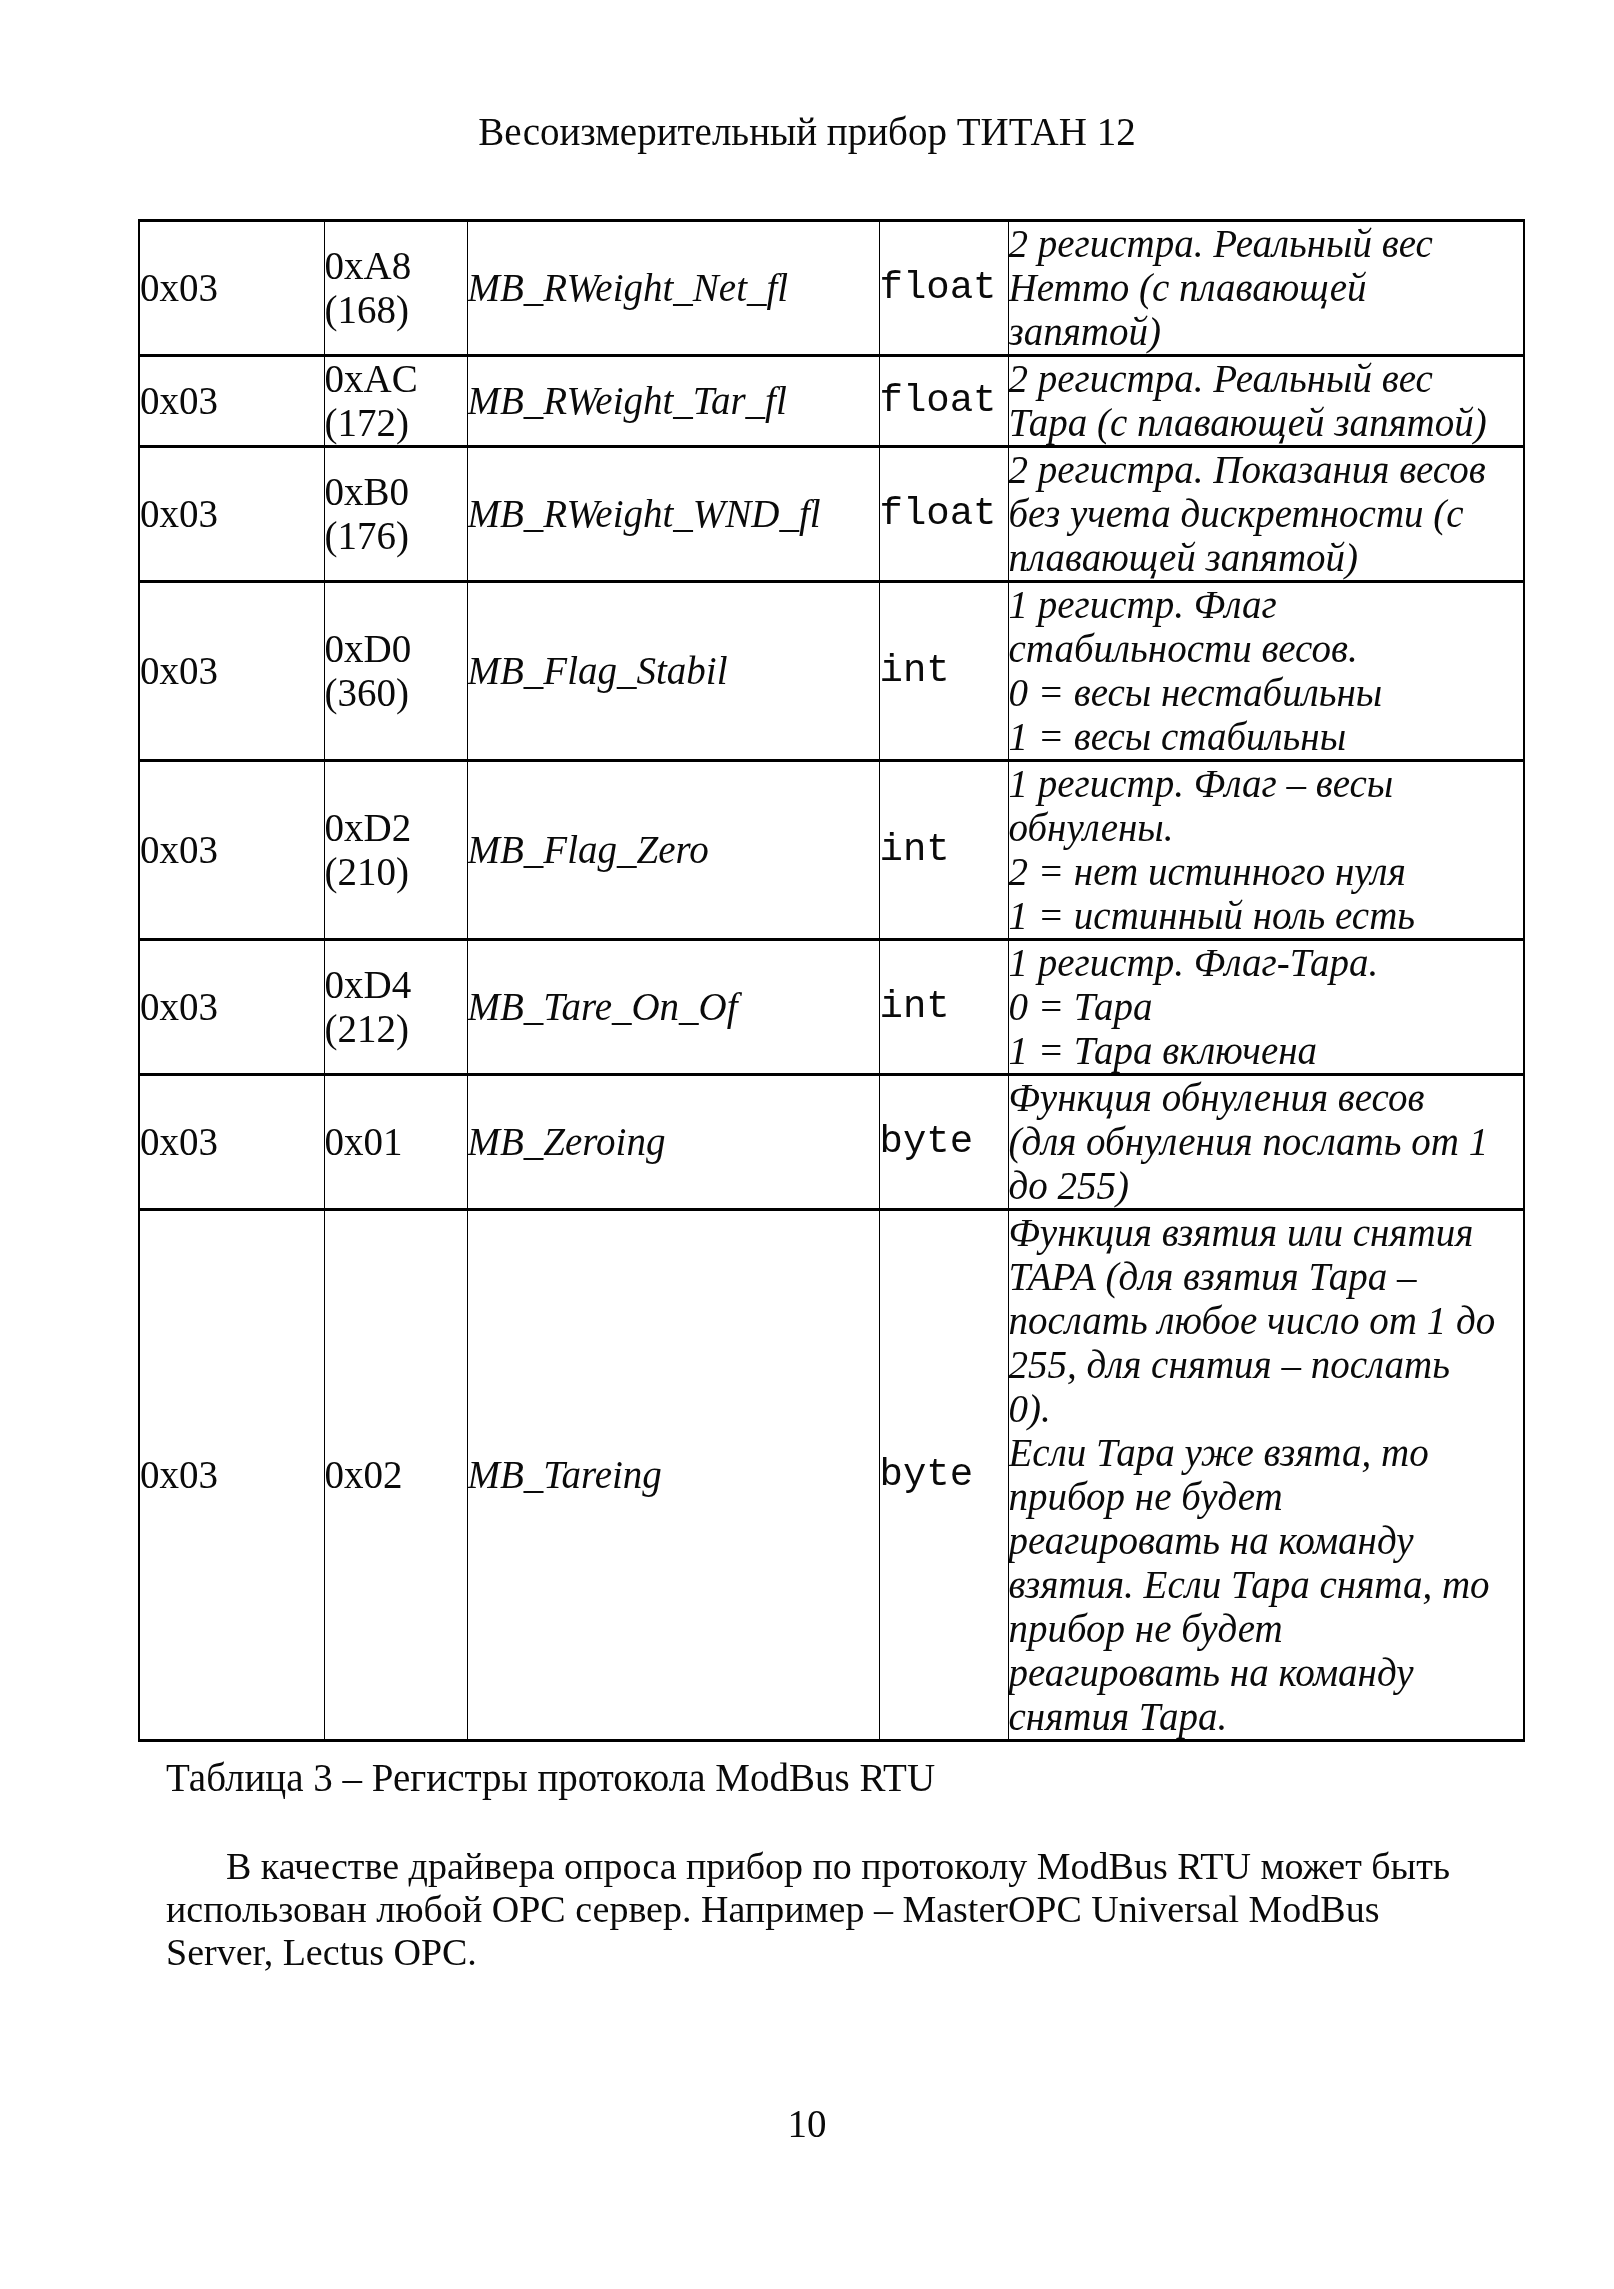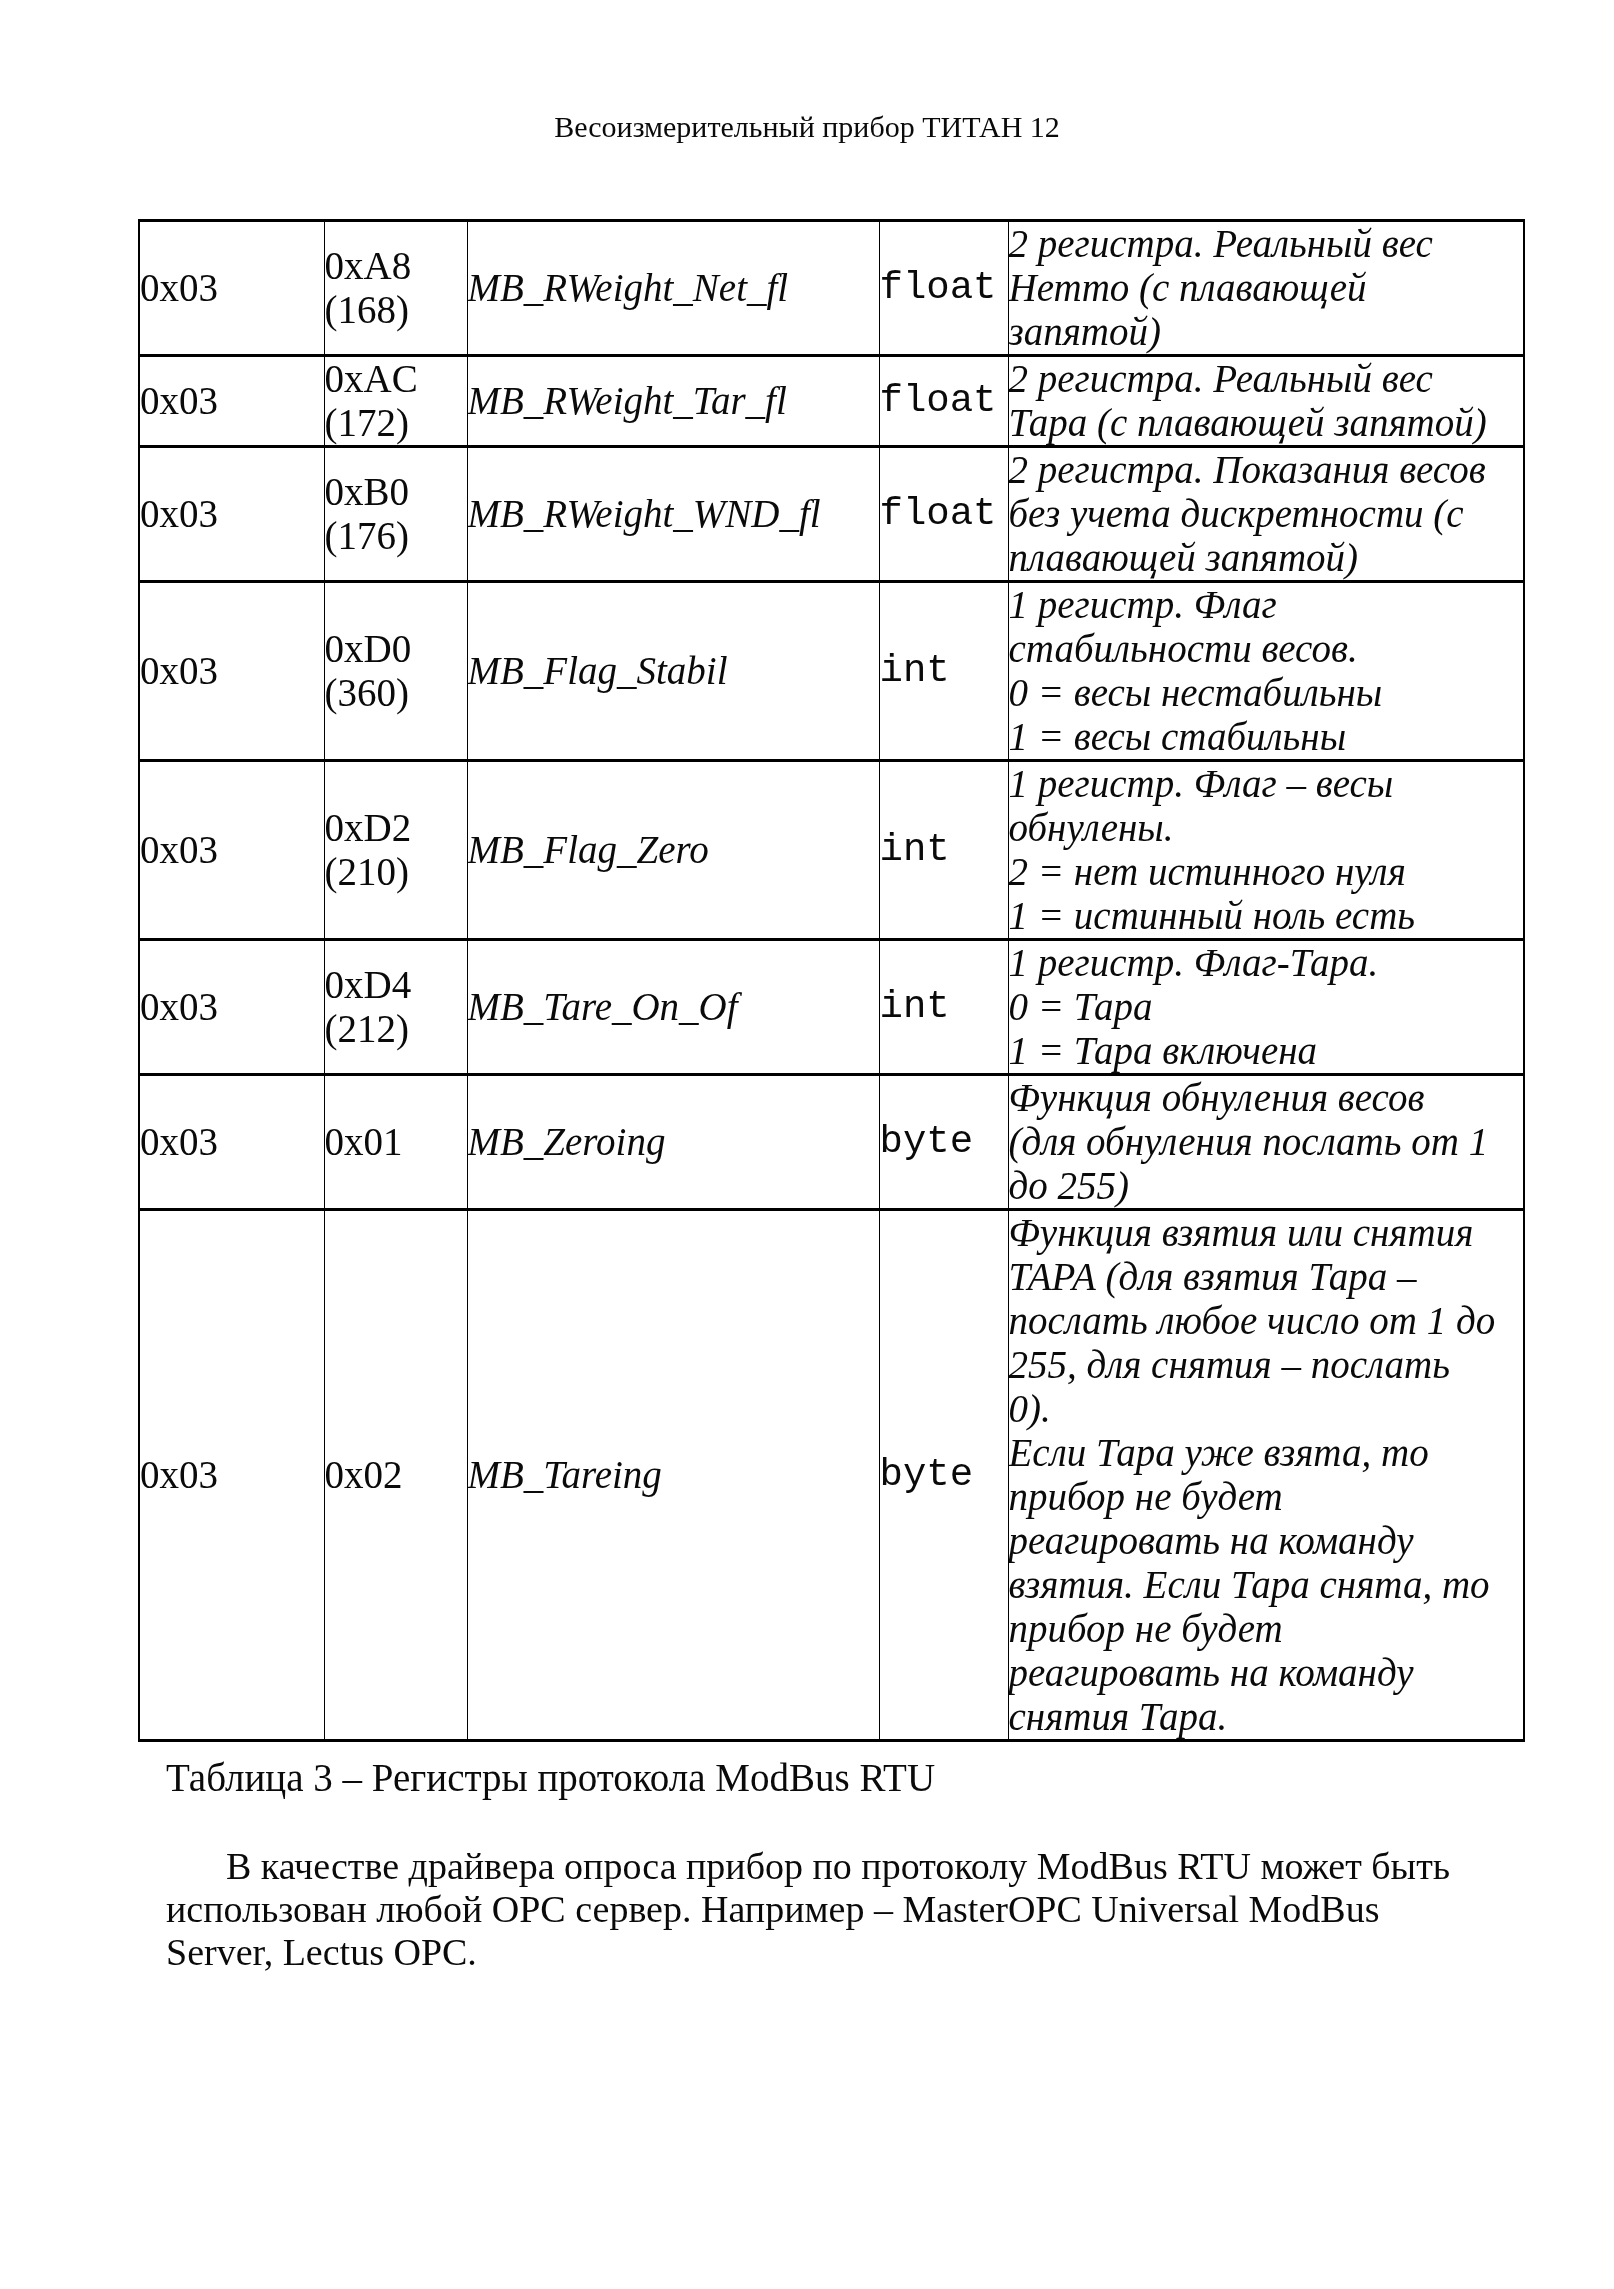--- a/index.html
+++ b/index.html
@@ -15,21 +15,21 @@
     color: #0a0a0a;
     font-family: "Liberation Serif", "DejaVu Serif", serif;
     overflow: hidden;
   }
   .title {
     position: absolute;
     top: 109px;
     left: 0;
     width: 100%;
     text-align: center;
-    font-size: 30px;
+    font-size: 39px;
     line-height: 1.2;
     white-space: nowrap;
   }
   table.reg-table {
     position: absolute;
     top: 219px;
     left: 138px;
     width: 1384px;
     border-collapse: collapse;
     table-layout: fixed;
@@ -196,15 +196,16 @@
       </tr>
     </tbody>
   </table>
 
   <div class="caption">Таблица 3 – Регистры протокола ModBus RTU</div>
 
   <div class="para">В качестве драйвера опроса прибор по протоколу ModBus RTU может быть
 использован любой OPC сервер. Например – MasterOPC Universal ModBus
 Server, Lectus OPC.</div>
 
+  <div class="pagenum">10</div>
 
 </div>
 
 
 </body></html>

